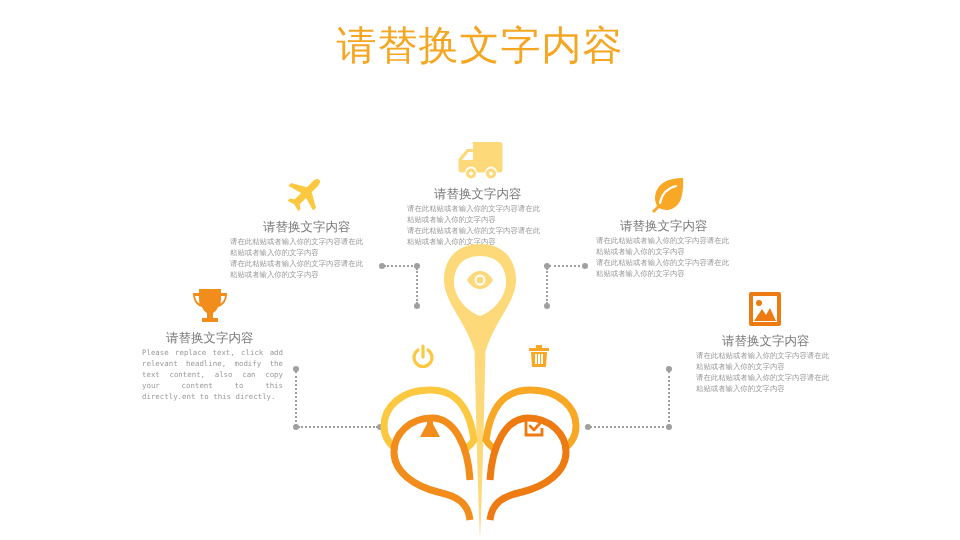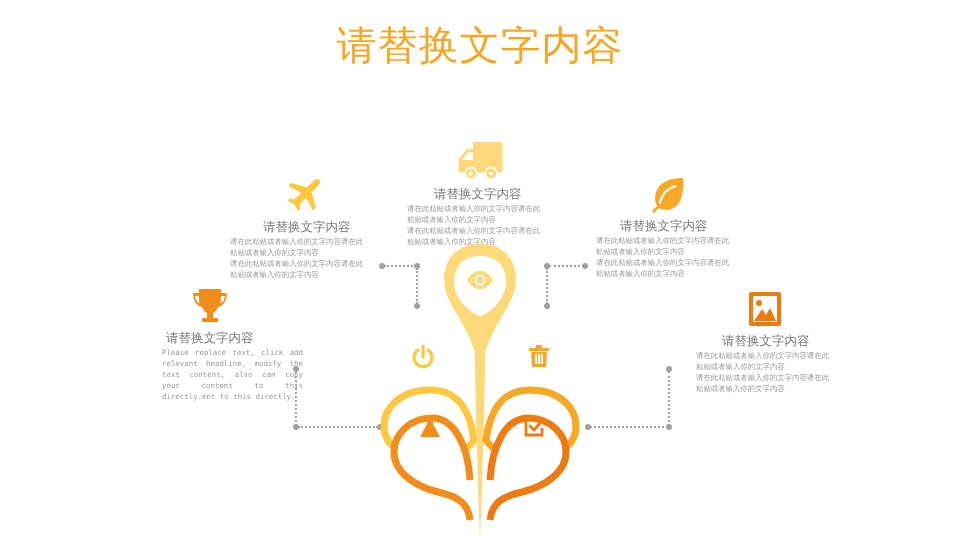--- a/index.html
+++ b/index.html
@@ -21,21 +21,21 @@
 
 <div class="title">请替换文字内容</div>
 
 <div class="block" style="left:140px;top:285px;width:145px;height:120px;">
   <div class="icon" style="left:51px;top:2px;">
     <svg width="38" height="40" viewBox="0 0 38 40">
       <path fill="#F28C1A" d="M8 2h22v4h6c0 8-4 13-9 14-1 3-3 5-5 6v5h5v4H11v-4h5v-5c-2-1-4-3-5-6-5-1-9-6-9-14h6z M4 9c0.5 4 2.5 6.5 4.5 7.5C8 14 8 11 8 9z M34 9h-4c0 2 0 5-0.5 7.5C31.5 15.5 33.5 13 34 9z"></path>
     </svg>
   </div>
   <div class="head" style="left:26px;top:45px;">请替换文字内容</div>
-  <div class="body en" style="left:2px;top:62px;width:141px;margin-left:20px;">Please replace text, click add relevant headline, modify the text content, also can copy your content to this directly.ent to this directly.</div>
+  <div class="body en" style="left:2px;top:62px;width:141px;">Please replace text, click add relevant headline, modify the text content, also can copy your content to this directly.ent to this directly.</div>
 </div>
 
 <div class="block" style="left:228px;top:172px;width:150px;height:110px;">
   <div class="icon" style="left:55px;top:2px;">
     <svg width="44" height="40" viewBox="0 0 44 40">
       <g transform="rotate(45 22 20)">
         <path fill="#FBC840" d="M22 0c2.5 0 3.5 3 3.5 6v8l14 8v4l-14-4v9l4 3v3l-7.5-2-7.5 2v-3l4-3v-9l-14 4v-4l14-8V6c0-3 1-6 3.5-6z"></path>
       </g>
     </svg>
   </div>

